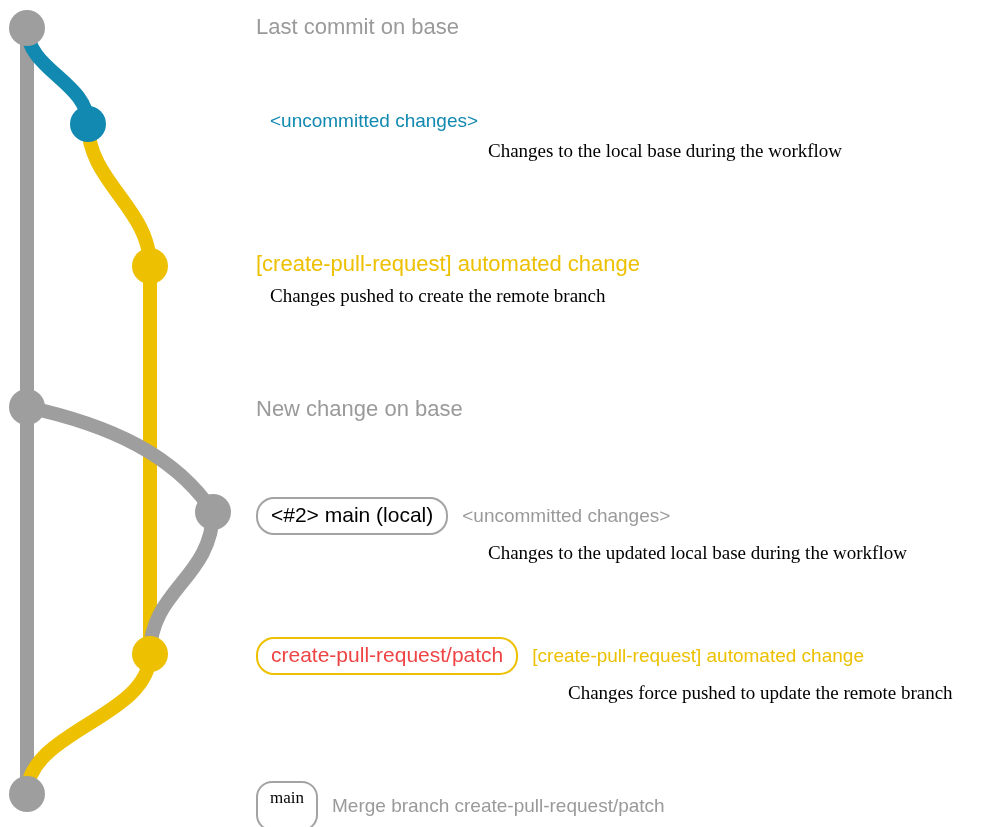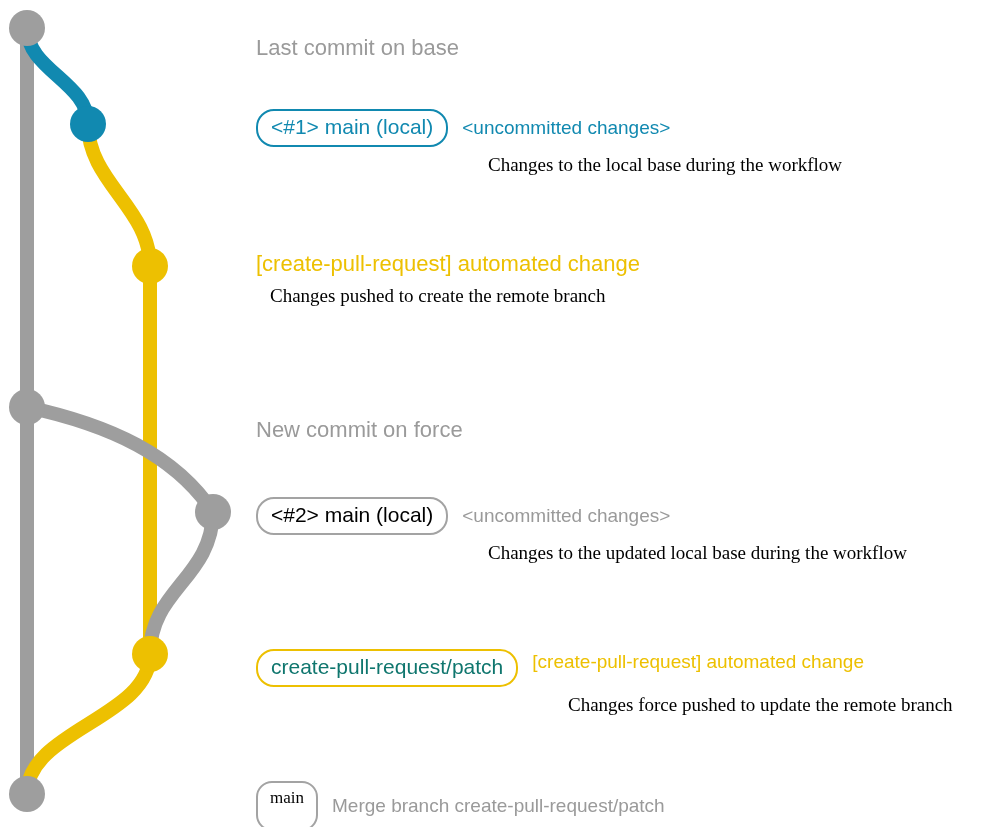--- a/index.html
+++ b/index.html
@@ -40,38 +40,37 @@
     border-radius: 18px;
     border: 2px solid #1189b0;
     padding: 5px 13px 7px 13px;
     font-size: 21px;
     line-height: 22px;
     color: #1189b0;
     background: #ffffff;
     box-sizing: border-box;
   }
   .badge.gray   { border-color: #a3a3a3; color: #000000; }
-  .badge.yellow { border-color: #edc001; color: #0f766e; margin-top: 12px; }
+  .badge.yellow { border-color: #edc001; color: #ef4444; }
   .badge.blue   { border-color: #1189b0; color: #1189b0; }
   .badge.small  { font-size: 17px; padding: 4px 12px 20px 12px; border-radius: 16px; font-family: Liberation Serif, serif; }
 
   .subject {
     font-size: 19px;
     line-height: 24px;
     margin-left: 14px;
   }
   .subject.blue   { color: #1189b0; }
   .subject.gray   { color: #9a9a9a; }
   .subject.yellow { color: #edc001; }
 
   .heading-gray {
     font-size: 22px;
     line-height: 26px;
     color: #9a9a9a;
-    margin-top: 21px;
   }
   .heading-yellow {
     font-size: 22px;
     line-height: 26px;
     color: #edc001;
   }
   .note {
     font-family: "Liberation Serif", serif;
     font-size: 19px;
     line-height: 22px;
@@ -110,36 +109,35 @@
   </svg>
 
   <div class="row" style="top:14px; left:256px;">
     <div class="row-line">
       <span class="heading-gray">Last commit on base</span>
     </div>
   </div>
 
   <div class="row" style="top:109px; left:256px;">
     <div class="row-line">
-      <span class="badge blue">&lt;#1&gt; main (local)</span>
       <span class="subject blue">&lt;uncommitted changes&gt;</span>
     </div>
     <div class="note" style="margin-left:232px; margin-top:7px;">Changes to the local base during the workflow</div>
   </div>
 
   <div class="row" style="top:251px; left:256px;">
     <div class="row-line">
       <span class="heading-yellow">[create-pull-request] automated change</span>
     </div>
     <div class="note" style="margin-left:14px; margin-top:8px;">Changes pushed to create the remote branch</div>
   </div>
 
   <div class="row" style="top:396px; left:256px;">
     <div class="row-line">
-      <span class="heading-gray">New commit on force</span>
+      <span class="heading-gray">New change on base</span>
     </div>
   </div>
 
   <div class="row" style="top:497px; left:256px;">
     <div class="row-line">
       <span class="badge gray">&lt;#2&gt; main (local)</span>
       <span class="subject gray">&lt;uncommitted changes&gt;</span>
     </div>
     <div class="note" style="margin-left:232px; margin-top:7px;">Changes to the updated local base during the workflow</div>
   </div>

